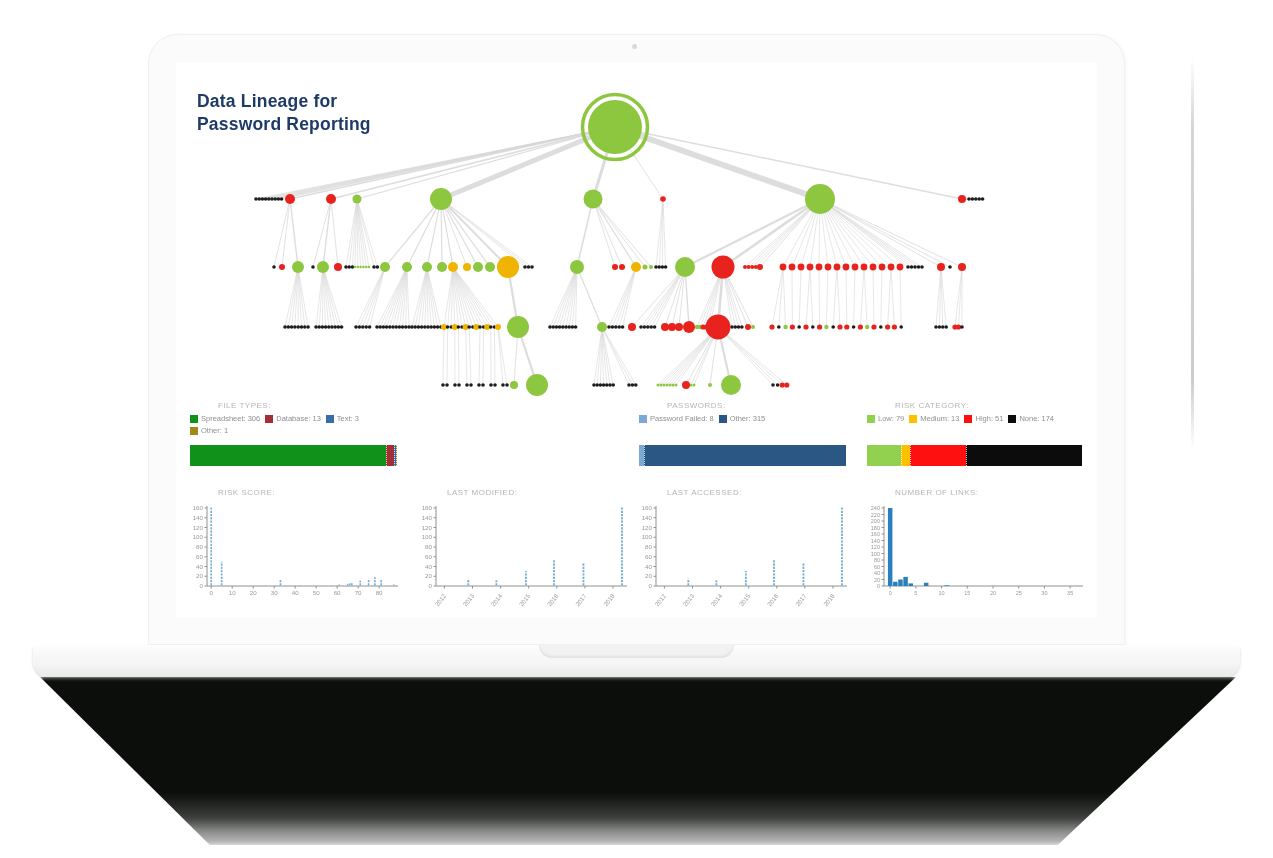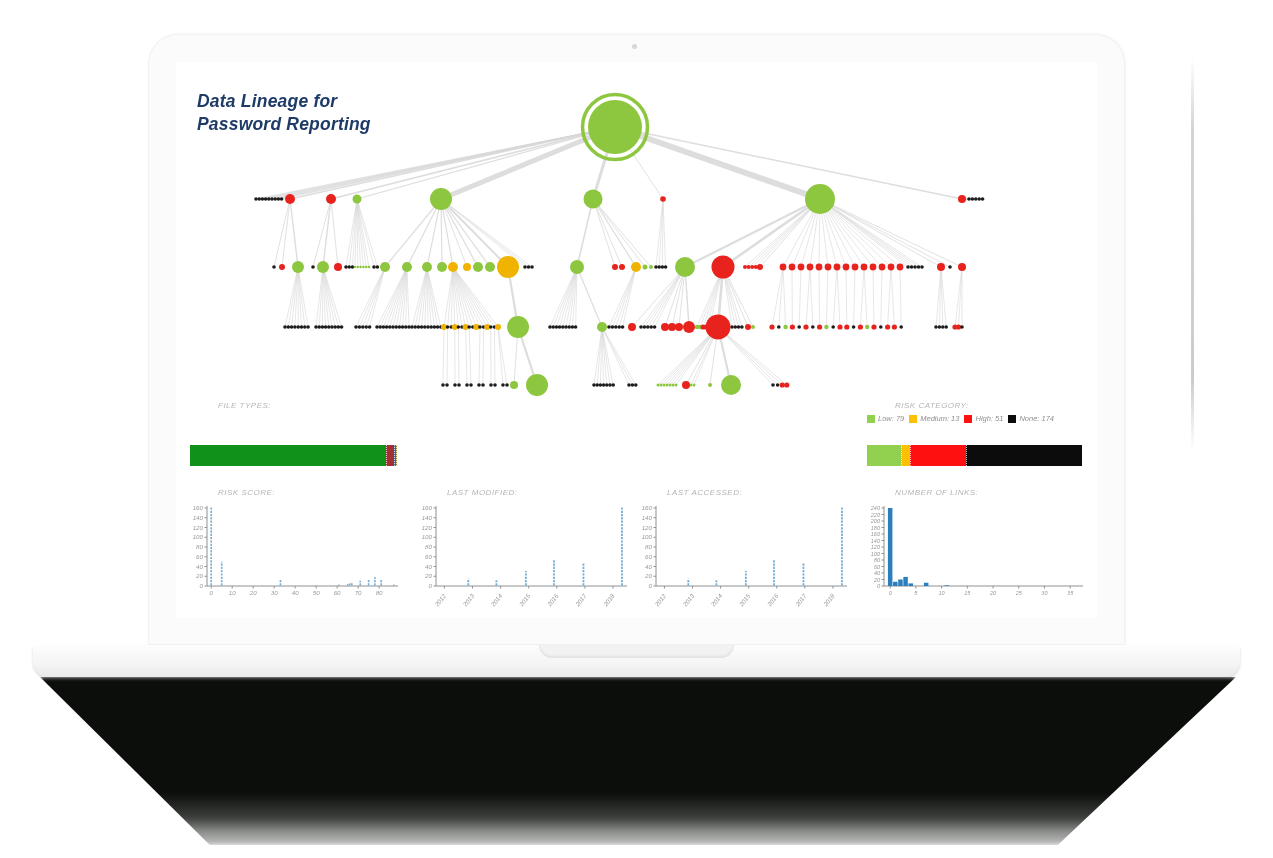--- a/index.html
+++ b/index.html
@@ -3,21 +3,21 @@
 <meta charset="utf-8">
 <style>
   html,body{margin:0;padding:0;background:#ffffff;width:1273px;height:858px;overflow:hidden;
     font-family:"Liberation Sans", sans-serif;}
   .stage{position:relative;width:1273px;height:858px;background:#fff;}
 
   
   .side-streak{position:absolute;left:1191px;top:58px;width:3px;height:392px;border-radius:2px;
     background:linear-gradient(180deg,rgba(205,205,205,0) 0%,#cfcfcf 18%,#c6c6c6 82%,rgba(205,205,205,0) 100%);opacity:.9;}
   .laptop-lid{position:absolute;left:148px;top:34px;width:977px;height:611px;background:#fbfbfb;
-    border-radius:30px 30px 0 0;box-shadow:inset 0 0 0 1px #f1f1f1,1px 0 3px rgba(0,0,0,.05);font-style:italic;}
+    border-radius:30px 30px 0 0;box-shadow:inset 0 0 0 1px #f1f1f1,1px 0 3px rgba(0,0,0,.05);}
   .camera{position:absolute;left:484px;top:10px;width:5px;height:5px;border-radius:50%;background:#d7d7d7;}
   .screen{position:absolute;left:28px;top:28px;width:921px;height:556px;background:#ffffff;}
   .base{position:absolute;left:33px;top:645px;width:1207px;height:33px;
     background:linear-gradient(#fdfdfd,#f4f4f4 60%,#e8e8e8);border-radius:4px 4px 18px 18px;
     box-shadow:0 2px 3px rgba(0,0,0,.16);}
   .notch{position:absolute;left:506px;top:0;width:195px;height:13px;background:#f2f2f2;
     border-radius:0 0 14px 14px;box-shadow:inset 0 -2px 3px rgba(0,0,0,.07);}
   .floor-shadow{position:absolute;left:40px;top:677px;width:1196px;height:168px;
     background:linear-gradient(180deg,#0b0e0b 0%,#0b0e0b 69%,#3e403e 84%,#8c8e8c 92%,#c0c1c0 100%);
     clip-path:polygon(0% 0%,100% 0%,85.1% 100%,14.2% 100%);filter:blur(2px);}
@@ -573,25 +573,60 @@
           </g>
         </svg>
 
       <div class="app-title">
         <div>Data Lineage for</div>
         <div>Password Reporting</div>
       </div>
 
       <div class="panel rowA c0">
         <div class="ptitle">FILE TYPES:</div>
+        <div class="legend" id="leg1">
+            <span class="li">
+              <span class="sw tex" style="background: rgb(16, 145, 26);"></span>
+              <span>Spreadsheet: 306</span>
+            </span>
+            <span class="li">
+              <span class="sw tex" style="background: rgb(160, 48, 51);"></span>
+              <span>Database: 13</span>
+            </span>
+            <span class="li">
+              <span class="sw tex" style="background: rgb(58, 108, 168);"></span>
+              <span>Text: 3</span>
+            </span>
+            <span class="li">
+              <span class="sw tex" style="background: rgb(157, 136, 25);"></span>
+              <span>Other: 1</span>
+            </span>
+          </div>
         <div class="stackbar" id="bar1">
             <div class="seg tex" style="width: 94.7368%; background: rgb(16, 145, 26);"></div>
             <div class="seg tex" style="width: 4.02477%; background: rgb(160, 48, 51);"></div>
             <div class="seg tex" style="width: 0.928793%; background: rgb(58, 108, 168);"></div>
             <div class="seg tex" style="width: 0.309598%; background: rgb(157, 136, 25);"></div>
+          </div>
+      </div>
+      <div class="panel rowA c2">
+        <div class="ptitle">PASSWORDS:</div>
+        <div class="legend" id="leg3">
+            <span class="li">
+              <span class="sw tex" style="background: rgb(122, 169, 212);"></span>
+              <span>Password Failed: 8</span>
+            </span>
+            <span class="li">
+              <span class="sw" style="background: rgb(42, 87, 131);"></span>
+              <span>Other: 315</span>
+            </span>
+          </div>
+        <div class="stackbar" id="bar3">
+            <div class="seg tex" style="width: 2.47678%; background: rgb(122, 169, 212);"></div>
+            <div class="seg" style="width: 97.5232%; background: rgb(42, 87, 131);"></div>
           </div>
       </div>
       <div class="panel rowA c3">
         <div class="ptitle">RISK CATEGORY:</div>
         <div class="legend" id="leg4">
             <span class="li">
               <span class="sw" style="background: rgb(146, 208, 80);"></span>
               <span>Low: 79</span>
             </span>
             <span class="li">

